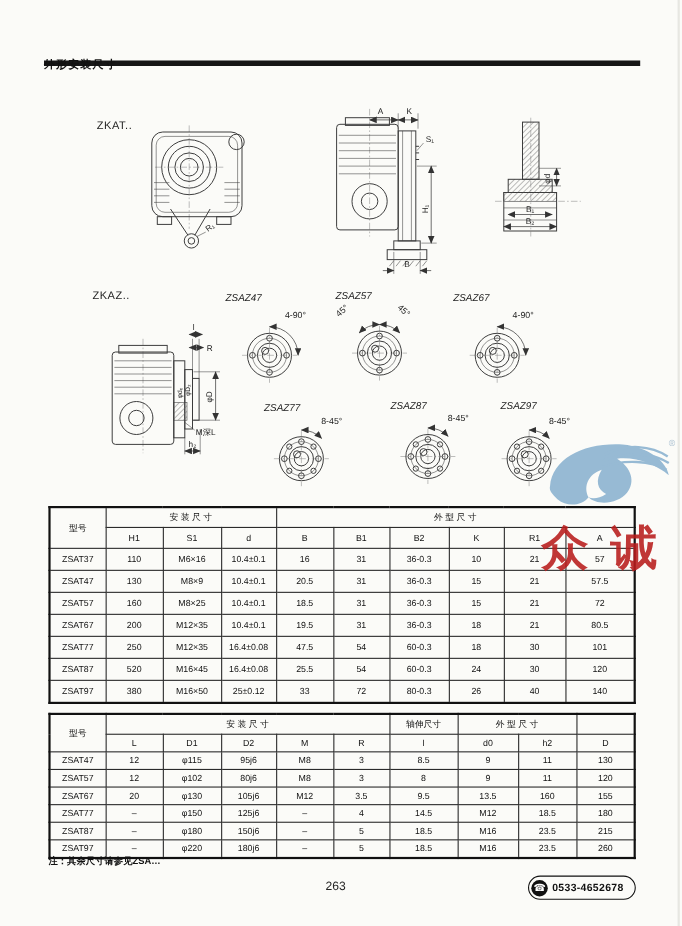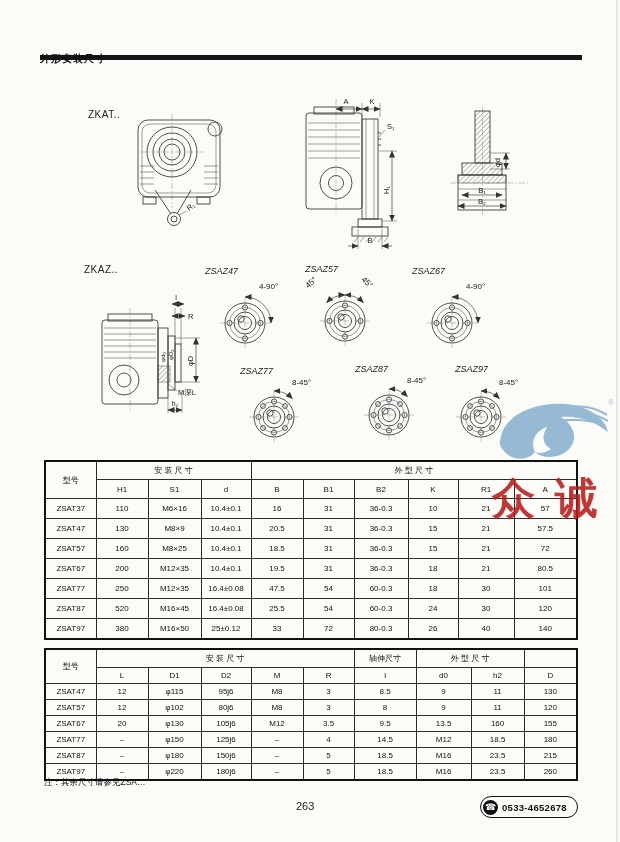--- a/index.html
+++ b/index.html
@@ -25,21 +25,21 @@
                font-size:8px;padding:0;color:#111;}
   table.dim{border:2px solid #111;}
   table.t1{left:44px;top:460px;width:532px;}
   table.t1 thead tr.g td{height:17px;}
   table.t1 thead tr.h td{height:18px;}
   table.t1 tbody td{height:19px;}
   table.t2{left:44px;top:648px;width:532px;}
   table.t2 thead tr.g td{height:17px;}
   table.t2 thead tr.h td{height:15px;}
   table.t2 tbody td{height:15px;}
-  .note{position:absolute;left:44px;top:777px;font-size:8.5px;font-weight:normal;}
+  .note{position:absolute;left:44px;top:777px;font-size:8.5px;font-weight:bold;}
   .page-number{position:absolute;left:296px;top:800px;font-size:11px;color:#222;}
   .phone-badge{position:absolute;left:480px;top:796px;width:96px;height:20px;border:1.5px solid #111;
                border-radius:11px;display:flex;align-items:center;gap:4px;background:#fbfbf8;}
   .phone-icon{width:15px;height:15px;margin-left:2px;border-radius:50%;background:#111;color:#fff;
               font-size:9px;line-height:15px;text-align:center;flex:0 0 auto;}
   .phone-number{font-size:9.5px;font-weight:bold;letter-spacing:0.3px;color:#111;}
   
   .watermark{position:absolute;left:490px;top:396px;width:130px;height:134px;opacity:0.88;z-index:6;pointer-events:none;}
   .watermark .reg{position:absolute;left:118px;top:2px;font-size:8px;color:#9db7cb;}
   .watermark .wm-text{position:absolute;left:2px;top:74px;font-size:43px;font-weight:bold;

